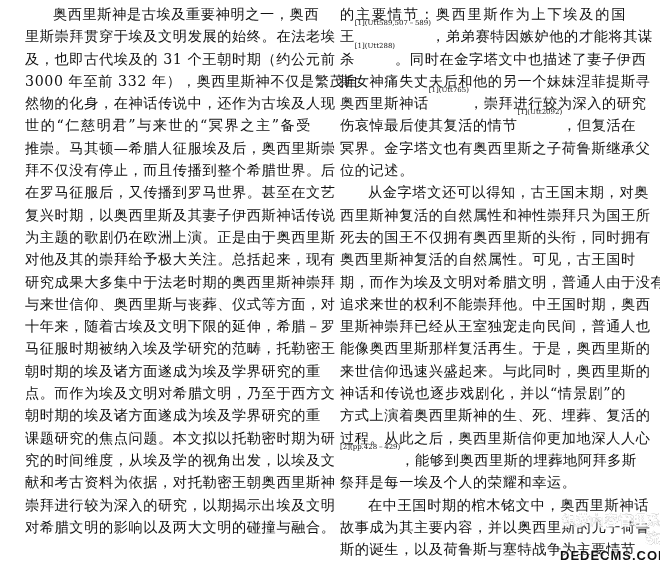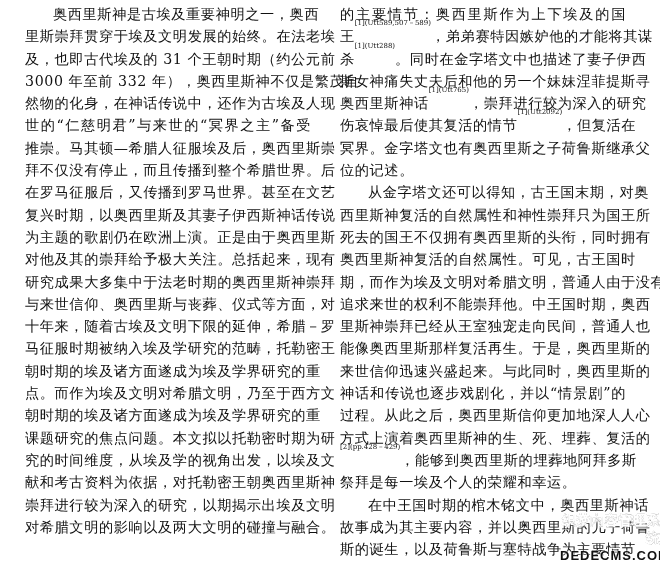--- a/index.html
+++ b/index.html
@@ -69,22 +69,22 @@
       <span class="line indent">从金字塔文还可以得知，古王国末期，对奥</span>
       <span class="line">西里斯神复活的自然属性和神性崇拜只为国王所</span>
       <span class="line">死去的国王不仅拥有奥西里斯的头衔，同时拥有</span>
       <span class="line">奥西里斯神复活的自然属性。可见，古王国时</span>
       <span class="line">期，而作为埃及文明对希腊文明，普通人由于没有</span>
       <span class="line">追求来世的权利不能崇拜他。中王国时期，奥西</span>
       <span class="line">里斯神崇拜已经从王室独宠走向民间，普通人也</span>
       <span class="line">能像奥西里斯那样复活再生。于是，奥西里斯的</span>
       <span class="line">来世信仰迅速兴盛起来。与此同时，奥西里斯的</span>
       <span class="line">神话和传说也逐步戏剧化，并以“情景剧”的</span>
+      <span class="line">方式上演着奥西里斯神的生、死、埋葬、复活的</span>
       <span class="line">过程。从此之后，奥西里斯信仰更加地深人人心</span>
-      <span class="line">方式上演着奥西里斯神的生、死、埋葬、复活的</span>
       <span class="line"><sup>[2](pp.428－429)</sup><span>，能够到奥西里斯的埋葬地阿拜多斯</span></span>
       <span class="line short">祭拜是每一埃及个人的荣耀和幸运。</span>
     </div>
     <div>
       <span class="line indent">在中王国时期的棺木铭文中，奥西里斯神话</span>
       <span class="line">故事成为其主要内容，并以奥西里斯的儿子荷鲁</span>
       <span class="line">斯的诞生，以及荷鲁斯与塞特战争为主要情节。</span>
 
     </div>
   </div>

